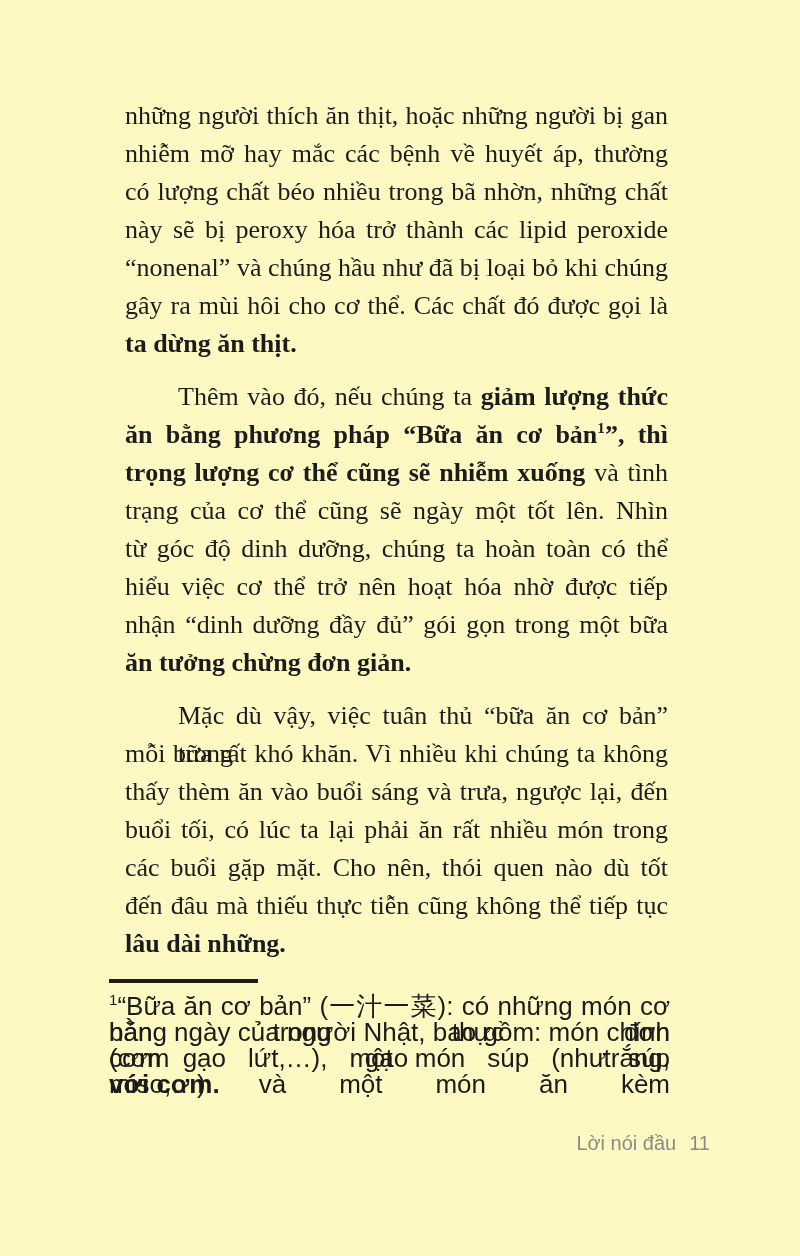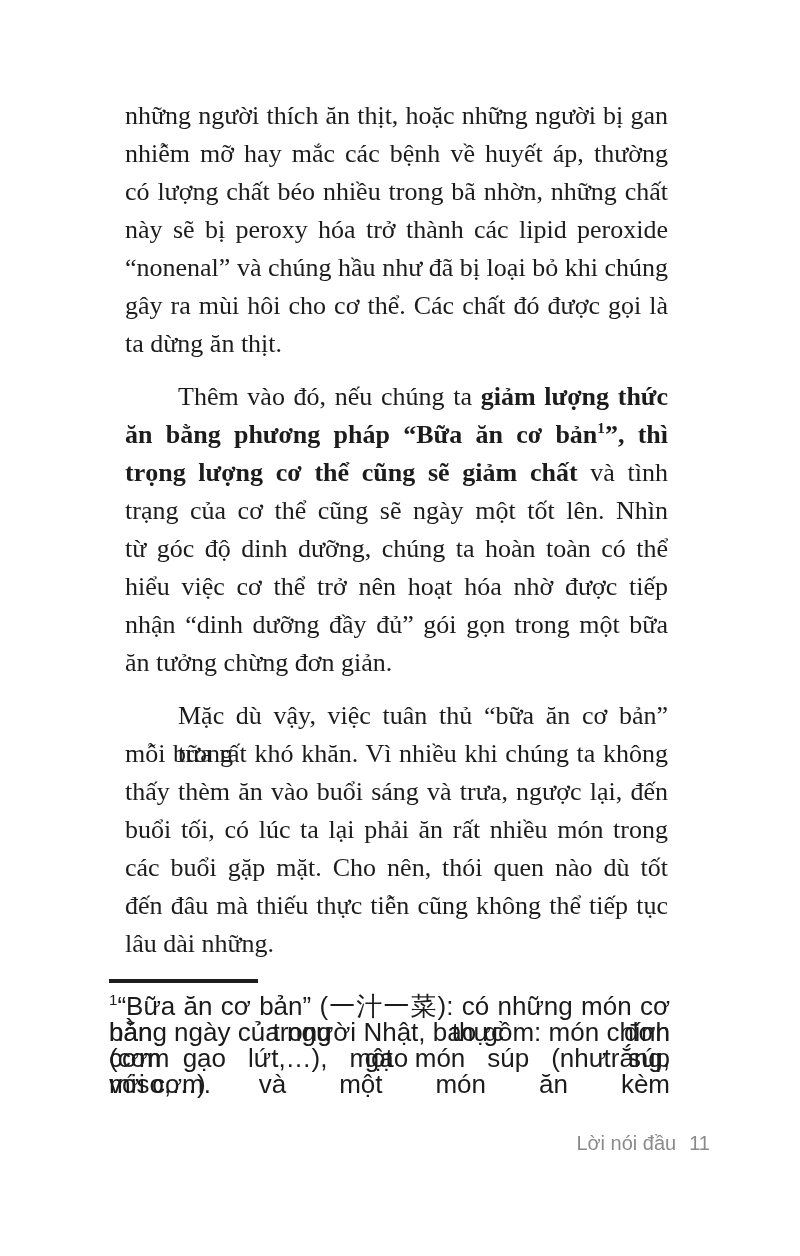--- a/index.html
+++ b/index.html
@@ -4,21 +4,21 @@
 <style>
   html, body {
     margin: 0;
     padding: 0;
     background: #e8e8e8;
   }
   .page {
     position: relative;
     width: 800px;
     height: 1256px;
-    background: #ffffff;
+    background: #fef9c3;
     overflow: hidden;
     font-family: "Liberation Serif", "DejaVu Serif", serif;
   }
   .body-text {
     position: absolute;
     left: 125px;
     top: 97px;
     width: 543px;
     color: #1c1c1c;
     font-size: 26px;
@@ -29,20 +29,21 @@
   }
   .line {
     height: 38px;
     line-height: 38px;
     text-align: justify;
     text-align-last: justify;
     white-space: normal;
   }
   .line.last {
     text-align-last: left;
+    font-weight: bold;
   }
   .line.indent {
     padding-left: 53px;
   }
   .bold {
     font-weight: bold;
   }
   .sup {
     vertical-align: super;
     font-size: 0.58em;
@@ -95,21 +96,21 @@
       <div class="line">có lượng chất béo nhiều trong bã nhờn, những chất</div>
       <div class="line">này sẽ bị peroxy hóa trở thành các lipid peroxide</div>
       <div class="line">“nonenal” và chúng hầu như đã bị loại bỏ khi chúng</div>
       <div class="line">gây ra mùi hôi cho cơ thể. Các chất đó được gọi là</div>
       <div class="line last">ta dừng ăn thịt.</div>
     </div>
 
     <div class="par">
       <div class="line indent"><span>Thêm vào đó, nếu chúng ta </span><span class="bold">giảm lượng thức</span></div>
       <div class="line"><span class="bold">ăn bằng phương pháp “Bữa ăn cơ bản</span><span class="sup bold">1</span><span class="bold">”, thì</span></div>
-      <div class="line"><span class="bold">trọng lượng cơ thể cũng sẽ giảm chất</span><span> và tình</span></div>
+      <div class="line"><span class="bold">trọng lượng cơ thể cũng sẽ nhiễm xuống</span><span> và tình</span></div>
       <div class="line">trạng của cơ thể cũng sẽ ngày một tốt lên. Nhìn</div>
       <div class="line">từ góc độ dinh dưỡng, chúng ta hoàn toàn có thể</div>
       <div class="line">hiểu việc cơ thể trở nên hoạt hóa nhờ được tiếp</div>
       <div class="line">nhận “dinh dưỡng đầy đủ” gói gọn trong một bữa</div>
       <div class="line last">ăn tưởng chừng đơn giản.</div>
     </div>
 
     <div class="par">
       <div class="line indent">Mặc dù vậy, việc tuân thủ “bữa ăn cơ bản” trong</div>
       <div class="line">mỗi bữa rất khó khăn. Vì nhiều khi chúng ta không</div>

